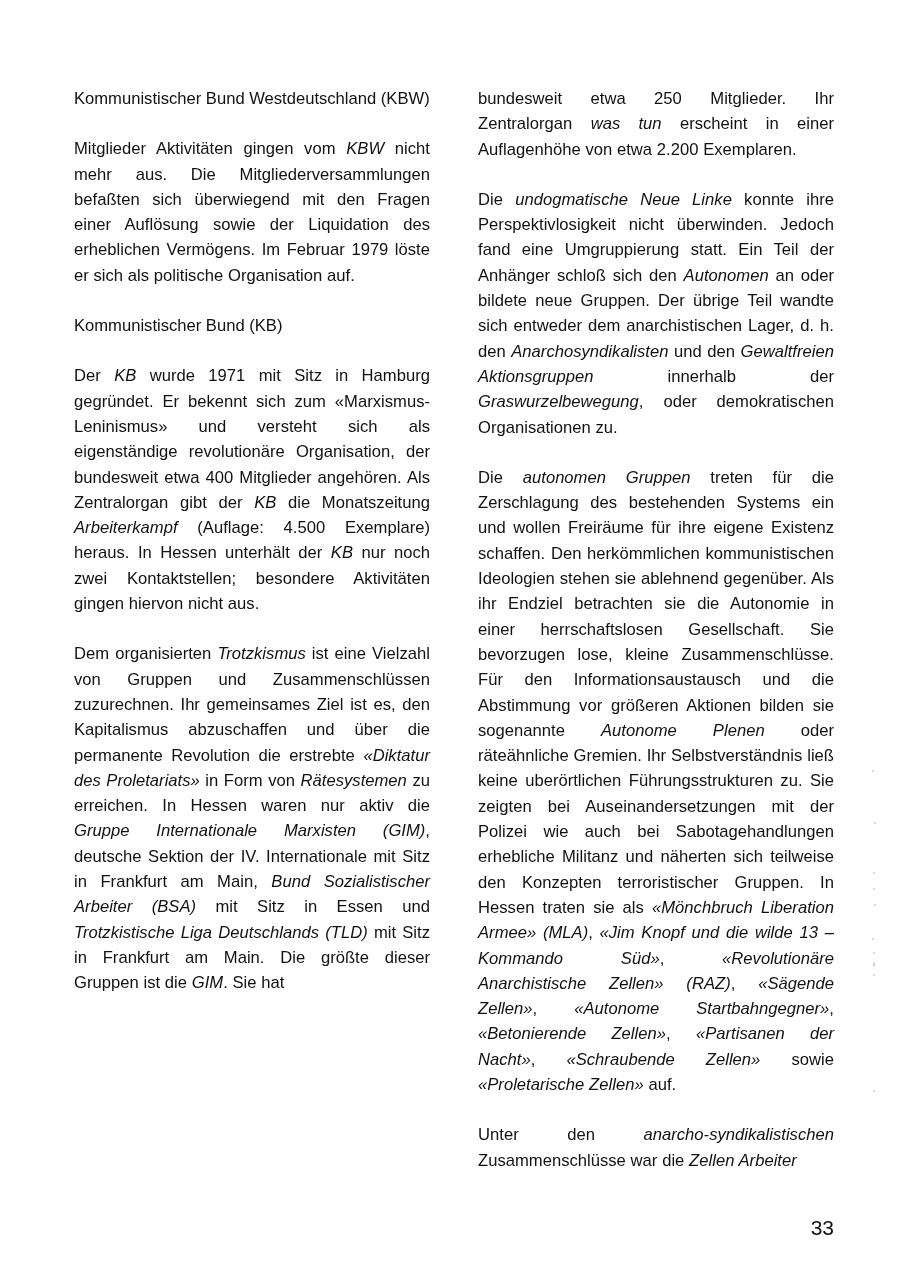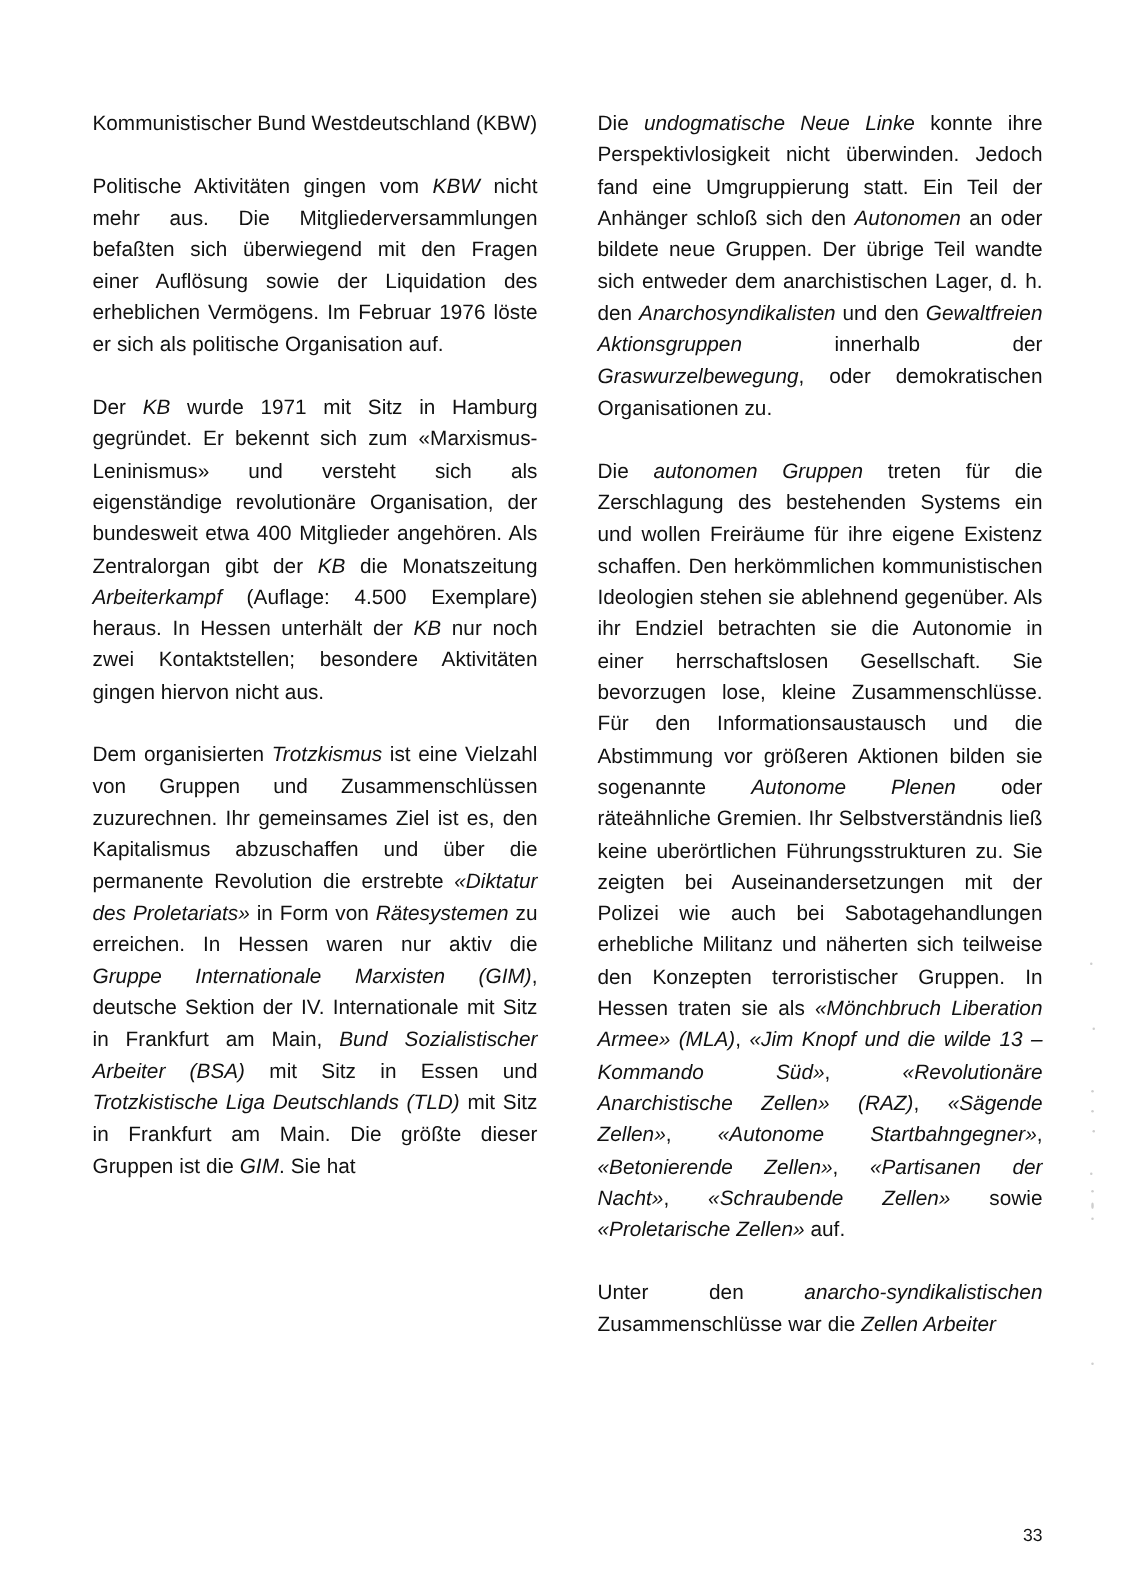--- a/index.html
+++ b/index.html
@@ -53,21 +53,21 @@
     font-weight: normal;
     text-align: left;
   }
   i, em {
     font-style: italic;
   }
   .pageno {
     position: absolute;
     right: 66px;
     bottom: 38px;
-    font-size: 14px;
+    font-size: 21px;
     line-height: 20px;
     color: #111111;
   }
   
   .speck {
     position: absolute;
     background: #bdbdbd;
     width: 2px;
     height: 2px;
     border-radius: 50%;
@@ -75,25 +75,27 @@
   }
 </style>
 </head>
 <body>
 
 <div class="page">
 
   <div class="columns">
     <div class="col" id="left-col">
         <h2 class="heading">Kommunistischer Bund Westdeutschland (KBW)</h2>
-        <p class="para"><span>Politische Aktivitäten gingen vom </span><i>KBW</i><span> nicht mehr aus. Die Mitgliederversammlungen befaßten sich überwiegend mit den Fragen einer Auflösung sowie der Liquidation des erheblichen Vermögens. Im Februar 1976 löste er sich als politische Organisation auf.</span></p>
+        <p class="para"><span>Mitglieder Aktivitäten gingen vom </span><i>KBW</i><span> nicht mehr aus. Die Mitgliederversammlungen befaßten sich überwiegend mit den Fragen einer Auflösung sowie der Liquidation des erheblichen Vermögens. Im Februar 1979 löste er sich als politische Organisation auf.</span></p>
+        <h2 class="heading">Kommunistischer Bund (KB)</h2>
         <p class="para"><span>Der </span><i>KB</i><span> wurde 1971 mit Sitz in Hamburg gegründet. Er bekennt sich zum «Marxismus-Leninismus» und versteht sich als eigenständige revolutionäre Organisation, der bundesweit etwa 400 Mitglieder angehören. Als Zentralorgan gibt der </span><i>KB</i><span> die Monatszeitung </span><i>Arbeiterkampf</i><span> (Auflage: 4.500 Exemplare) heraus. In Hessen unterhält der </span><i>KB</i><span> nur noch zwei Kontaktstellen; besondere Aktivitäten gingen hiervon nicht aus.</span></p>
         <p class="para last-of-col"><span>Dem organisierten </span><i>Trotzkismus</i><span> ist eine Vielzahl von Gruppen und Zusammenschlüssen zuzurechnen. Ihr gemeinsames Ziel ist es, den Kapitalismus abzuschaffen und über die permanente Revolution die erstrebte </span><i>«Diktatur des Proletariats»</i><span> in Form von </span><i>Rätesystemen</i><span> zu erreichen. In Hessen waren nur aktiv die </span><i>Gruppe Internationale Marxisten (GIM)</i><span>, deutsche Sektion der IV. Internationale mit Sitz in Frankfurt am Main, </span><i>Bund Sozialistischer Arbeiter (BSA)</i><span> mit Sitz in Essen und </span><i>Trotzkistische Liga Deutschlands (TLD)</i><span> mit Sitz in Frankfurt am Main. Die größte dieser Gruppen ist die </span><i>GIM</i><span>. Sie hat</span></p>
       </div>
     <div class="col" id="right-col">
+        <p class="para"><span>bundesweit etwa 250 Mitglieder. Ihr Zentralorgan </span><i>was tun</i><span> erscheint in einer Auflagenhöhe von etwa 2.200 Exemplaren.</span></p>
         <p class="para"><span>Die </span><i>undogmatische Neue Linke</i><span> konnte ihre Perspektivlosigkeit nicht überwinden. Jedoch fand eine Umgruppierung statt. Ein Teil der Anhänger schloß sich den </span><i>Autonomen</i><span> an oder bildete neue Gruppen. Der übrige Teil wandte sich entweder dem anarchistischen Lager, d. h. den </span><i>Anarchosyndikalisten</i><span> und den </span><i>Gewaltfreien Aktionsgruppen</i><span> innerhalb der </span><i>Graswurzelbewegung</i><span>, oder demokratischen Organisationen zu.</span></p>
         <p class="para"><span>Die </span><i>autonomen Gruppen</i><span> treten für die Zerschlagung des bestehenden Systems ein und wollen Freiräume für ihre eigene Existenz schaffen. Den herkömmlichen kommunistischen Ideologien stehen sie ablehnend gegenüber. Als ihr Endziel betrachten sie die Autonomie in einer herrschaftslosen Gesellschaft. Sie bevorzugen lose, kleine Zusammenschlüsse. Für den Informationsaustausch und die Abstimmung vor größeren Aktionen bilden sie sogenannte </span><i>Autonome Plenen</i><span> oder räteähnliche Gremien. Ihr Selbstverständnis ließ keine uberörtlichen Führungsstrukturen zu. Sie zeigten bei Auseinandersetzungen mit der Polizei wie auch bei Sabotagehandlungen erhebliche Militanz und näherten sich teilweise den Konzepten terroristischer Gruppen. In Hessen traten sie als </span><i>«Mönchbruch Liberation Armee» (MLA)</i><span>, </span><i>«Jim Knopf und die wilde 13 – Kommando Süd»</i><span>, </span><i>«Revolutionäre Anarchistische Zellen» (RAZ)</i><span>, </span><i>«Sägende Zellen»</i><span>, </span><i>«Autonome Startbahngegner»</i><span>, </span><i>«Betonierende Zellen»</i><span>, </span><i>«Partisanen der Nacht»</i><span>, </span><i>«Schraubende Zellen»</i><span> sowie </span><i>«Proletarische Zellen»</i><span> auf.</span></p>
         <p class="para last-of-col"><span>Unter den </span><i>anarcho-syndikalistischen</i><span> Zusammenschlüsse war die </span><i>Zellen Arbeiter</i></p>
       </div>
   </div>
 
   <div class="pageno">33</div>
 
   <div class="speck" style="left:872px; top:770px;"></div>
   <div class="speck" style="left:874px; top:822px;"></div>

